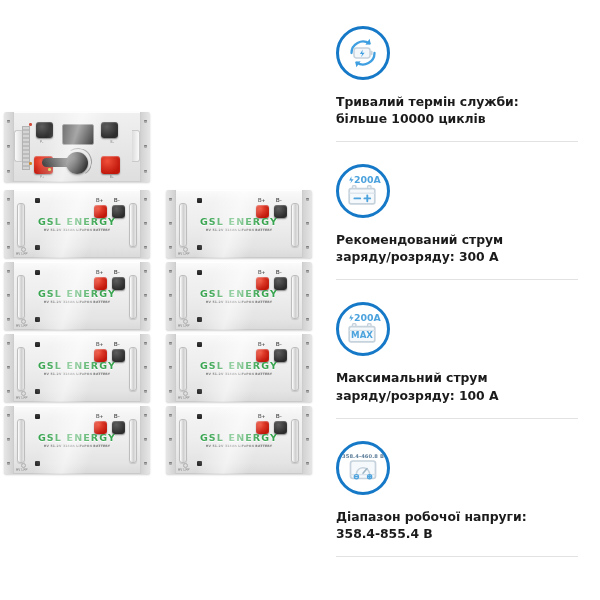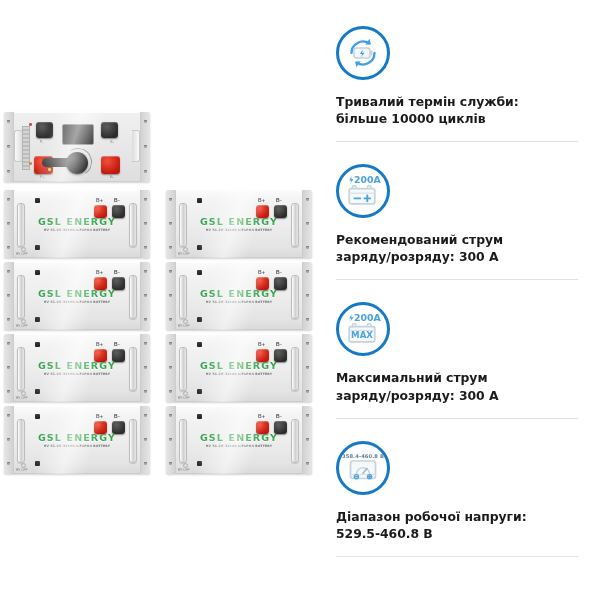--- a/index.html
+++ b/index.html
@@ -616,21 +616,21 @@
           <path d="M9.4 6.2l-2.2 4.2h2.1l-1 3.1 3.3-4.3h-2.2z" fill="#4da3dd"></path>
           <text x="12" y="13.2" font-family="DejaVu Sans, sans-serif" font-size="9.4" font-weight="700" fill="#4da3dd">200A</text>
           <rect x="10.5" y="15.8" width="3.4" height="3" rx=".8" fill="none" stroke="#c6d2dc" stroke-width="1.4"></rect>
           <rect x="25.6" y="15.8" width="3.4" height="3" rx=".8" fill="none" stroke="#c6d2dc" stroke-width="1.4"></rect>
           <rect x="7.2" y="18.6" width="25.6" height="15.2" rx="1.8" fill="#f6f9fb" stroke="#c6d2dc" stroke-width="1.7"></rect>
           <line x1="7.2" y1="22.4" x2="32.8" y2="22.4" stroke="#d8e2ea" stroke-width="1.2"></line>
           <text x="20" y="30.4" text-anchor="middle" font-family="DejaVu Sans, sans-serif" font-size="8.6" font-weight="700" fill="#4da3dd">MAX</text>
         </svg>
       </div>
       <div class="caption">Максимальний струм
-заряду/розряду: 300 А</div>
+заряду/розряду: 100 А</div>
     </div>
     <div class="divider"></div>
 
     <div class="f-spacer"></div>
 
     <div class="feature">
       <div class="icon-wrap">
         <svg width="44" height="44" viewBox="0 0 44 44" aria-hidden="true">
           <text x="22" y="12" text-anchor="middle" font-family="DejaVu Sans, sans-serif" font-size="5.2" font-weight="700" fill="#5f7f9b" letter-spacing=".1">358.4-460.8 В</text>
           <rect x="9.5" y="15" width="25" height="17.5" rx="2.4" fill="#f6f9fb" stroke="#c6d2dc" stroke-width="1.7"></rect>
@@ -638,18 +638,18 @@
           <line x1="22" y1="27.2" x2="26" y2="22.6" stroke="#9fb6c6" stroke-width="1.6" stroke-linecap="round"></line>
           <line x1="9.5" y1="28.6" x2="34.5" y2="28.6" stroke="#d8e2ea" stroke-width="1.3"></line>
           <circle cx="15.4" cy="30.7" r="2.1" fill="none" stroke="#4da3dd" stroke-width="1.3"></circle>
           <line x1="14.2" y1="30.7" x2="16.6" y2="30.7" stroke="#4da3dd" stroke-width="1.2" stroke-linecap="round"></line>
           <circle cx="28.6" cy="30.7" r="2.1" fill="none" stroke="#4da3dd" stroke-width="1.3"></circle>
           <line x1="27.4" y1="30.7" x2="29.8" y2="30.7" stroke="#4da3dd" stroke-width="1.2" stroke-linecap="round"></line>
           <line x1="28.6" y1="29.5" x2="28.6" y2="31.9" stroke="#4da3dd" stroke-width="1.2" stroke-linecap="round"></line>
         </svg>
       </div>
       <div class="caption">Діапазон робочої напруги:
-529.5-460.8 В</div>
+358.4-855.4 В</div>
     </div>
     <div class="divider"></div>
 
   </div>
 </div>
 
 </body></html>

